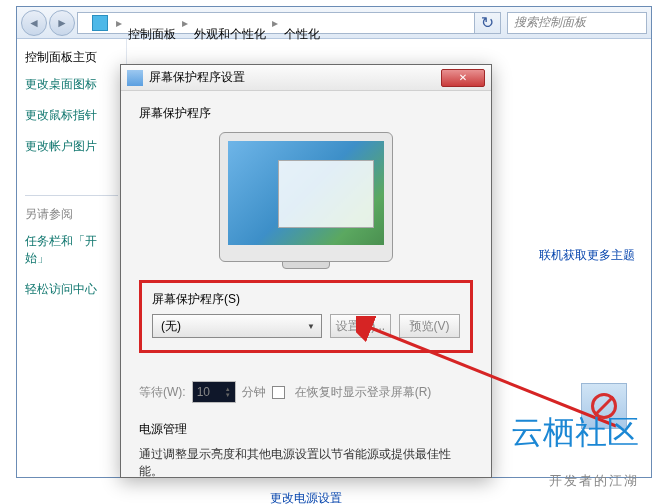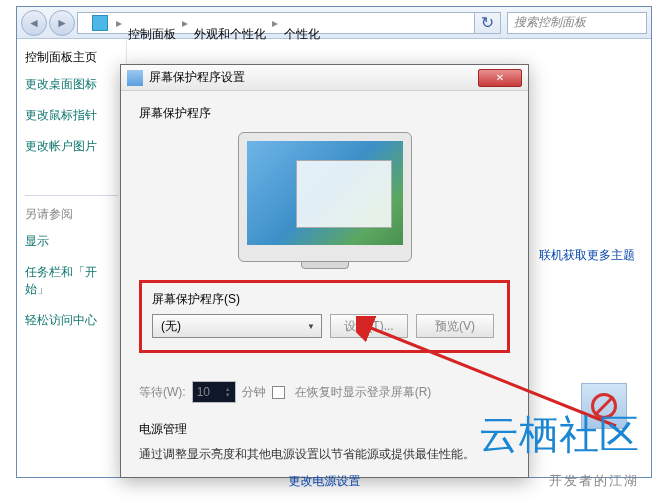--- a/index.html
+++ b/index.html
@@ -27,21 +27,21 @@
 .side-also { color: #888; margin-bottom: 10px; }
 
 .main-area { flex: 1; position: relative; }
 .right-links { position: absolute; right: 16px; top: 208px; font-size: 12px; }
 .right-link { color: #0645ad; margin-bottom: 10px; cursor: pointer; }
 .bottom-thumb { position: absolute; right: 24px; bottom: 26px; width: 46px; height: 46px; background: linear-gradient(#d0e4f5, #a8c8e8); border: 1px solid #9bb8d6; display: flex; align-items: center; justify-content: center; }
 .no-sign { width: 26px; height: 26px; border-radius: 50%; border: 3px solid #d62f2f; position: relative; }
 .no-sign::after { content: ""; position: absolute; left: 50%; top: 50%; width: 26px; height: 3px; background: #d62f2f; transform: translate(-50%, -50%) rotate(-45deg); }
 
 
-.dialog { position: absolute; top: 64px; left: 120px; width: 409px; height: 414px; background: #f4f4f4; border: 1px solid #6b6b6b; box-shadow: 0 4px 18px rgba(0,0,0,0.3); }
+.dialog { position: absolute; top: 64px; left: 120px; width: 372px; height: 414px; background: #f4f4f4; border: 1px solid #6b6b6b; box-shadow: 0 4px 18px rgba(0,0,0,0.3); }
 .titlebar { height: 26px; background: linear-gradient(#fcfcfc, #e8e8e8); border-bottom: 1px solid #d0d0d0; display: flex; align-items: center; padding: 0 6px; font-size: 12px; }
 .title-icon { width: 16px; height: 16px; background: linear-gradient(#9cc8f0, #5b9fe0); margin-right: 6px; }
 .title-text { flex: 1; }
 .close-btn { width: 44px; height: 18px; background: linear-gradient(#e89090, #c93b3b); border: 1px solid #a02828; border-radius: 2px; color: #fff; font-size: 10px; display: flex; align-items: center; justify-content: center; }
 
 .dlg-body { padding: 14px 18px; font-size: 12px; }
 .section-label { margin-bottom: 10px; }
 .preview-monitor { width: 174px; height: 130px; margin: 4px auto 18px; background: #e8e8e8; border: 1px solid #999; border-radius: 6px; padding: 8px; position: relative; }
 .preview-screen { width: 100%; height: 104px; background: linear-gradient(135deg, #6eb5e8 0%, #3d8fc8 50%, #5ba860 80%, #4a9050 100%); position: relative; overflow: hidden; }
 .preview-screen::before { content: ""; position: absolute; left: 32%; top: 18%; width: 60%; height: 64%; background: rgba(255,255,255,0.85); border: 1px solid #aaa; }
@@ -58,21 +58,21 @@
 .spinner-arrows { display: flex; flex-direction: column; font-size: 6px; line-height: 6px; color: #666; }
 .checkbox { width: 13px; height: 13px; border: 1px solid #888; background: #fff; margin-right: 4px; }
 
 .power-section { }
 .power-title { margin-bottom: 8px; }
 .power-desc { margin-bottom: 10px; color: #333; }
 .power-link { color: #0645ad; cursor: pointer; text-align: center; }
 
 
 .watermark { position: absolute; right: 26px; bottom: 14px; text-align: right; font-family: "KaiTi", "STKaiti", serif; pointer-events: none; }
-.wm-main { font-size: 40px; color: #1b87d4; margin-bottom: 10px; }
+.wm-main { font-size: 32px; color: #1b87d4; margin-bottom: 17px; }
 .wm-sub { font-size: 13px; color: #888; letter-spacing: 2px; }
 
 
 .red-arrow { position: absolute; left: 356px; top: 316px; pointer-events: none; }
 </style>
 </head>
 <body>
 
 <div class="explorer">
   <div class="nav-bar">
@@ -93,21 +93,20 @@
       </div>
   </div>
   <div class="content">
     <div class="sidebar">
       <div class="side-title">控制面板主页</div>
       <div class="side-link">更改桌面图标</div>
       <div class="side-link">更改鼠标指针</div>
       <div class="side-link">更改帐户图片</div>
       <div class="side-sep"></div>
       <div class="side-also">另请参阅</div>
-      <div class="side-link">显示</div>
       <div class="side-link">任务栏和「开始」</div>
       <div class="side-link">轻松访问中心</div>
     </div>
     <div class="main-area">
       <div class="right-links">
         <div class="right-link">联机获取更多主题</div>
       </div>
       <div class="bottom-thumb">
         <div class="no-sign"></div>
       </div>

